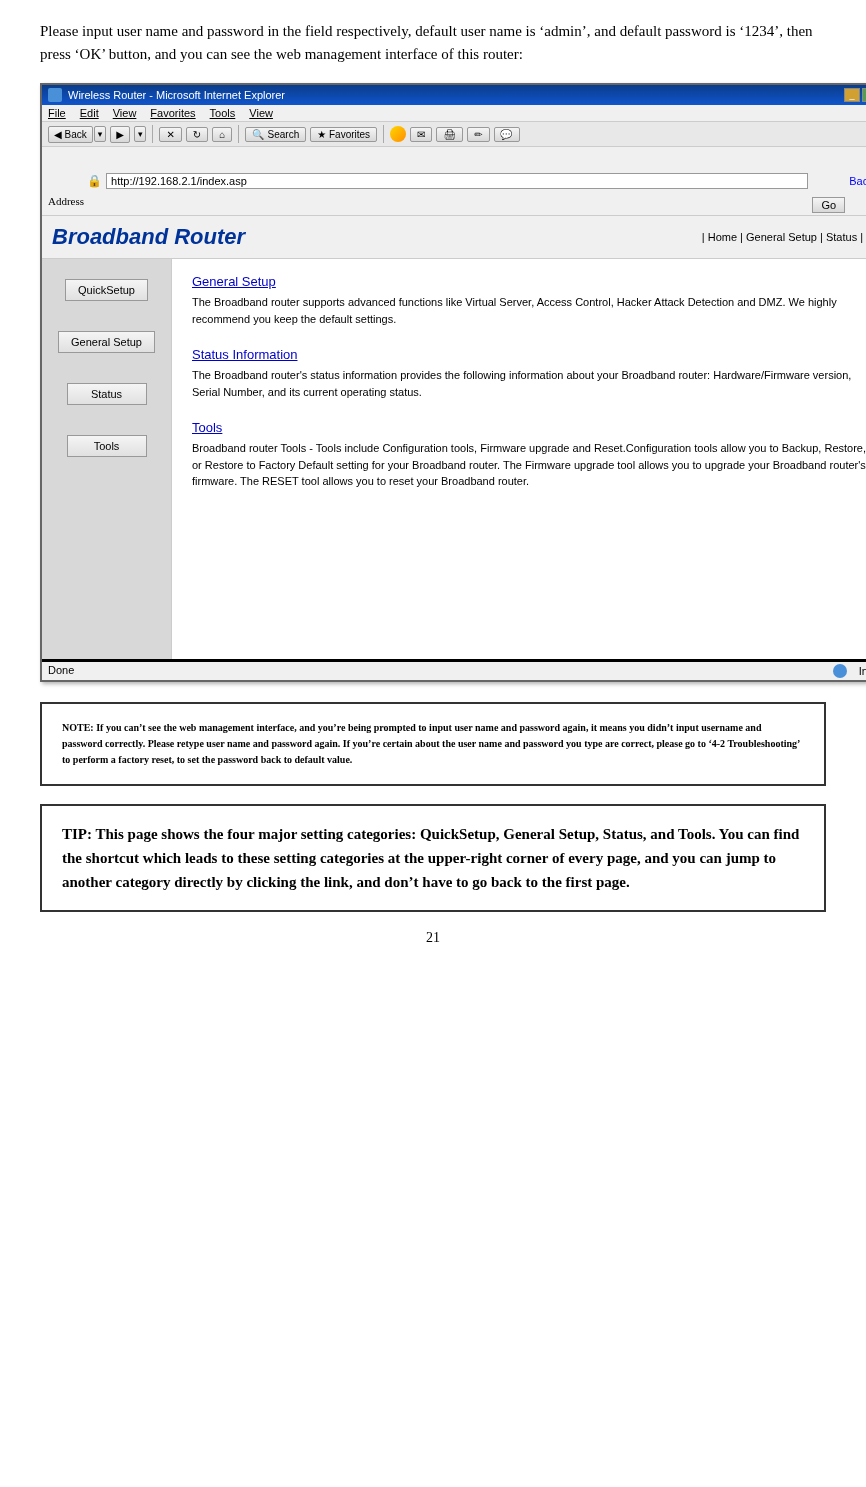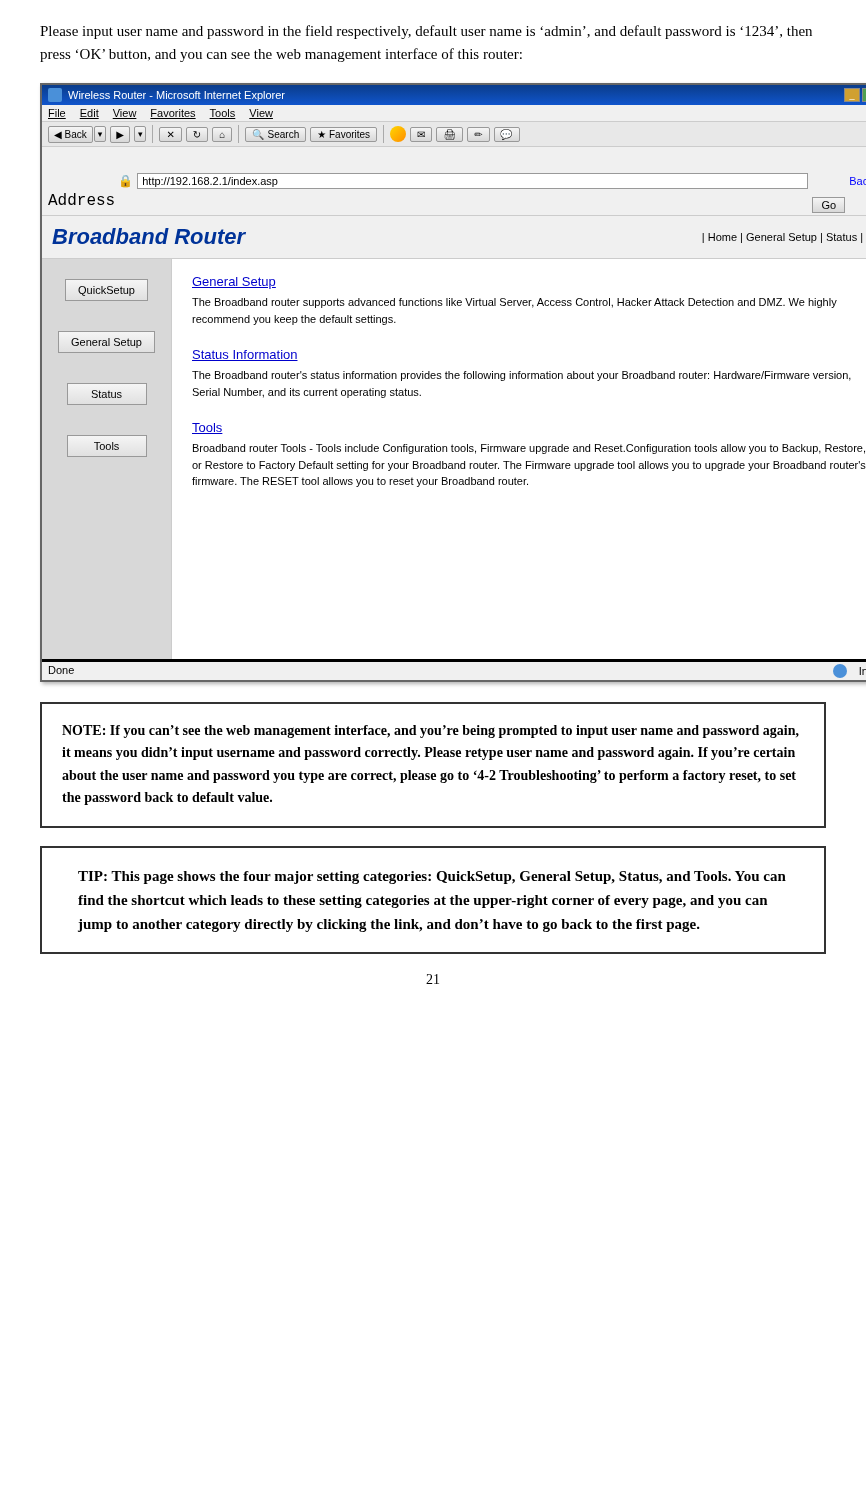--- a/index.html
+++ b/index.html
@@ -134,22 +134,22 @@
       border-bottom: 1px solid #ccc;
       padding: 2px 6px;
       display: flex;
       align-items: center;
       gap: 4px;
       font-family: Arial, sans-serif;
       font-size: 11px;
     }
 
     .address-label {
-      font-size: 16px;
-      font-family: Liberation Mono, monospace;
+      font-size: 11px;
+      font-family: Liberation Serif, serif;
       margin-top: 40px;
     }
 
     .address-field {
       flex: 1;
       background: #fff;
       border: 1px solid #999;
       padding: 1px 4px;
       font-size: 11px;
       font-family: Arial, sans-serif;
@@ -310,38 +310,37 @@
 
     
     .note-box {
       border: 2px solid #333;
       padding: 16px 20px;
       margin: 18px 0;
       background: #fff;
     }
 
     .note-text {
-      font-size: 14px;
+      font-size: 10px;
       font-weight: bold;
       line-height: 1.6;
     }
 
     
     .tip-box {
       border: 2px solid #333;
       padding: 16px 20px;
       margin: 18px 0;
       background: #fff;
     }
 
     .tip-text {
       font-size: 15px;
       font-weight: bold;
       line-height: 1.6;
-      margin-left: 16px;
     }
 
     
     .page-number {
       text-align: center;
       font-size: 14px;
       margin-top: 10px;
     }
 
     .nav-arrow {

